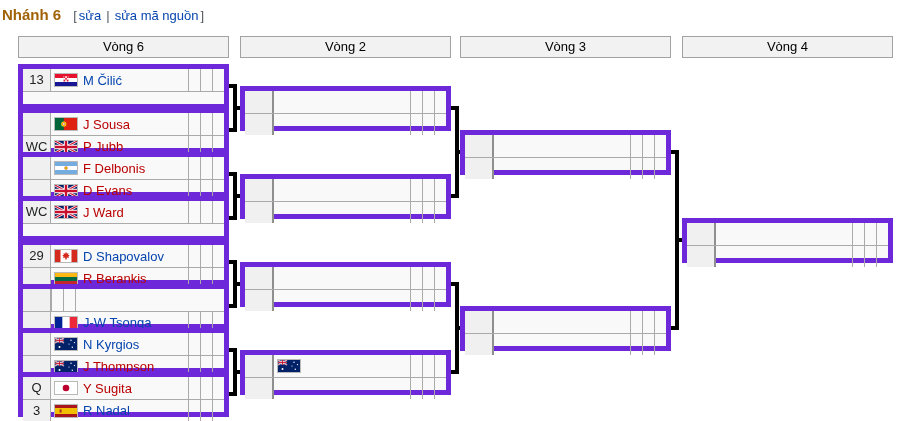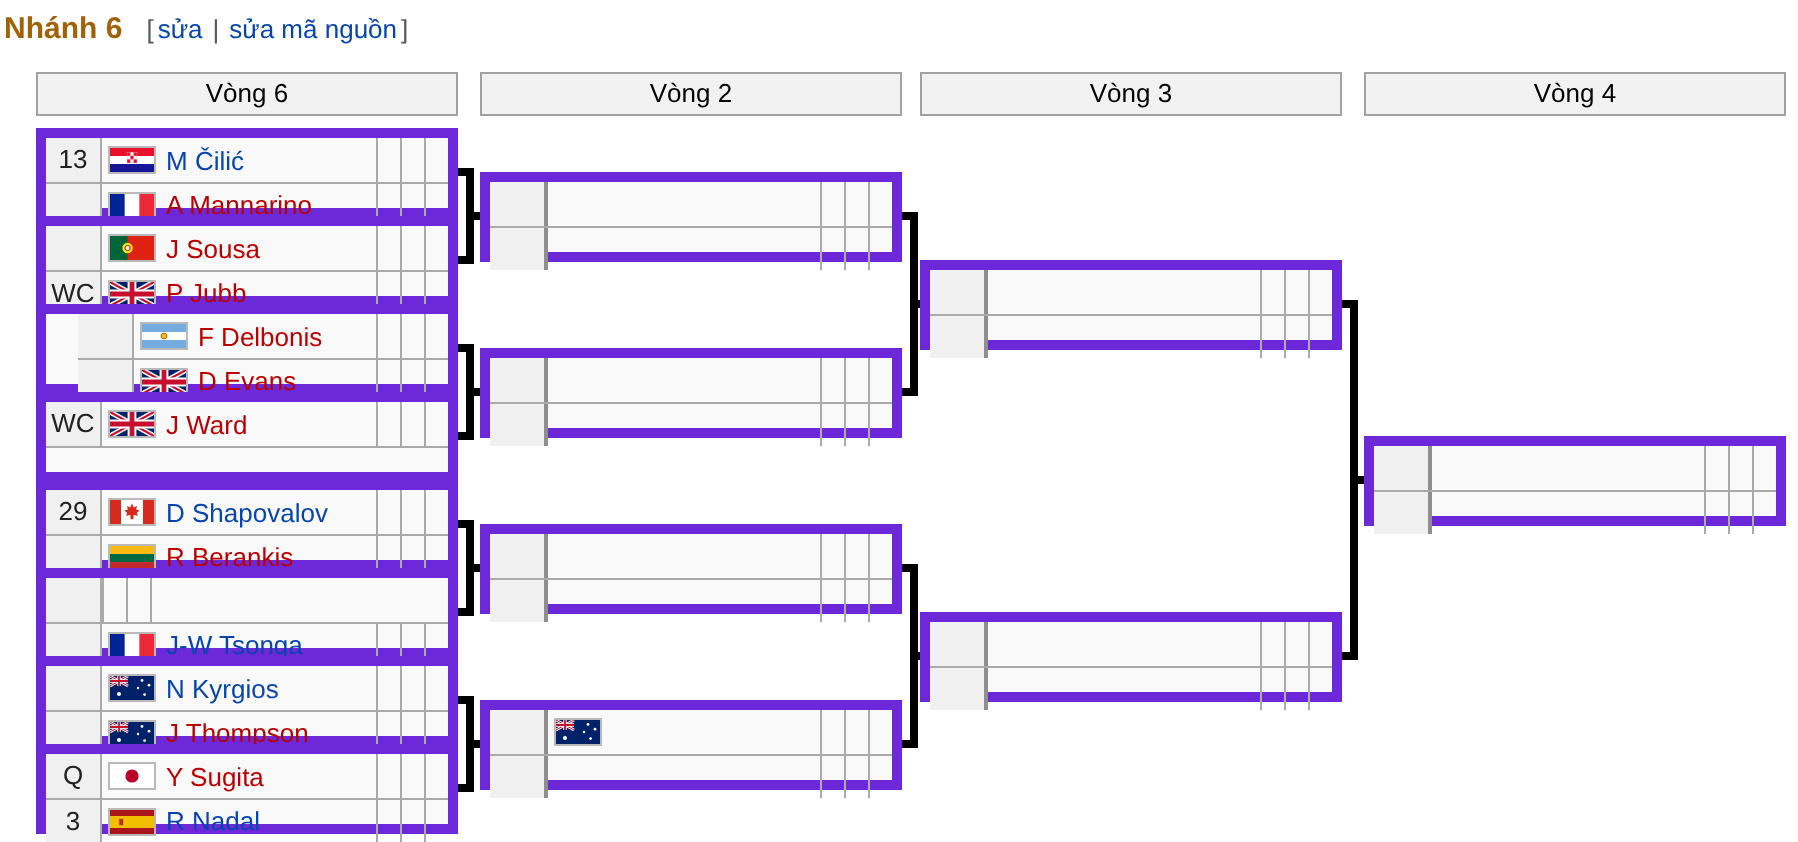--- a/index.html
+++ b/index.html
@@ -62,36 +62,20 @@
                 <rect x="8.6" y="5.68" width="1.6" height="1.74" fill="#e8112d"></rect>
                 <rect x="11.8" y="5.68" width="1.6" height="1.74" fill="#e8112d"></rect>
               </svg>
             </span>
             <span class="name blue">M Čilić</span>
           </div>
           <div class="score"></div>
           <div class="score"></div>
           <div class="score"></div>
         </div>
-        <div class="slot">
-          <div class="seed"></div>
-          <div class="team">
-            <span class="flag">
-              <svg width="22" height="12" viewBox="0 0 22 12" xmlns="http://www.w3.org/2000/svg">
-                <rect width="22" height="12" fill="#fff"></rect>
-                <rect width="7.33" height="12" fill="#002395"></rect>
-                <rect x="14.67" width="7.33" height="12" fill="#ed2939"></rect>
-              </svg>
-            </span>
-            <span class="name red">A Mannarino</span>
-          </div>
-          <div class="score"></div>
-          <div class="score"></div>
-          <div class="score"></div>
-        </div>
       </div>
       <div class="match" style="left: 18px; top: 108px;">
         <div class="slot first">
           <div class="seed"></div>
           <div class="team">
             <span class="flag">
               <svg width="22" height="12" viewBox="0 0 22 12" xmlns="http://www.w3.org/2000/svg">
                 <rect width="22" height="12" fill="#de2110"></rect>
                 <rect width="8.8" height="12" fill="#00663a"></rect>
                 <circle cx="8.8" cy="6" r="2.6" fill="#ffe900"></circle>
@@ -116,21 +100,21 @@
                 <path d="M11,0 V12 M0,6 H22" stroke="#c8102e" stroke-width="2.4"></path>
               </svg>
             </span>
             <span class="name red">P Jubb</span>
           </div>
           <div class="score"></div>
           <div class="score"></div>
           <div class="score"></div>
         </div>
       </div>
-      <div class="match" style="left: 18px; top: 152px; padding-left: 16px;">
+      <div class="match" style="left: 18px; top: 152px;">
         <div class="slot first">
           <div class="seed"></div>
           <div class="team">
             <span class="flag">
               <svg width="22" height="12" viewBox="0 0 22 12" xmlns="http://www.w3.org/2000/svg">
                 <rect width="22" height="12" fill="#74acdf"></rect>
                 <rect y="4" width="22" height="4" fill="#fff"></rect>
                 <circle cx="11" cy="6" r="1.5" fill="#f6b40e" stroke="#85340a" stroke-width="0.3"></circle>
               </svg>
             </span>

